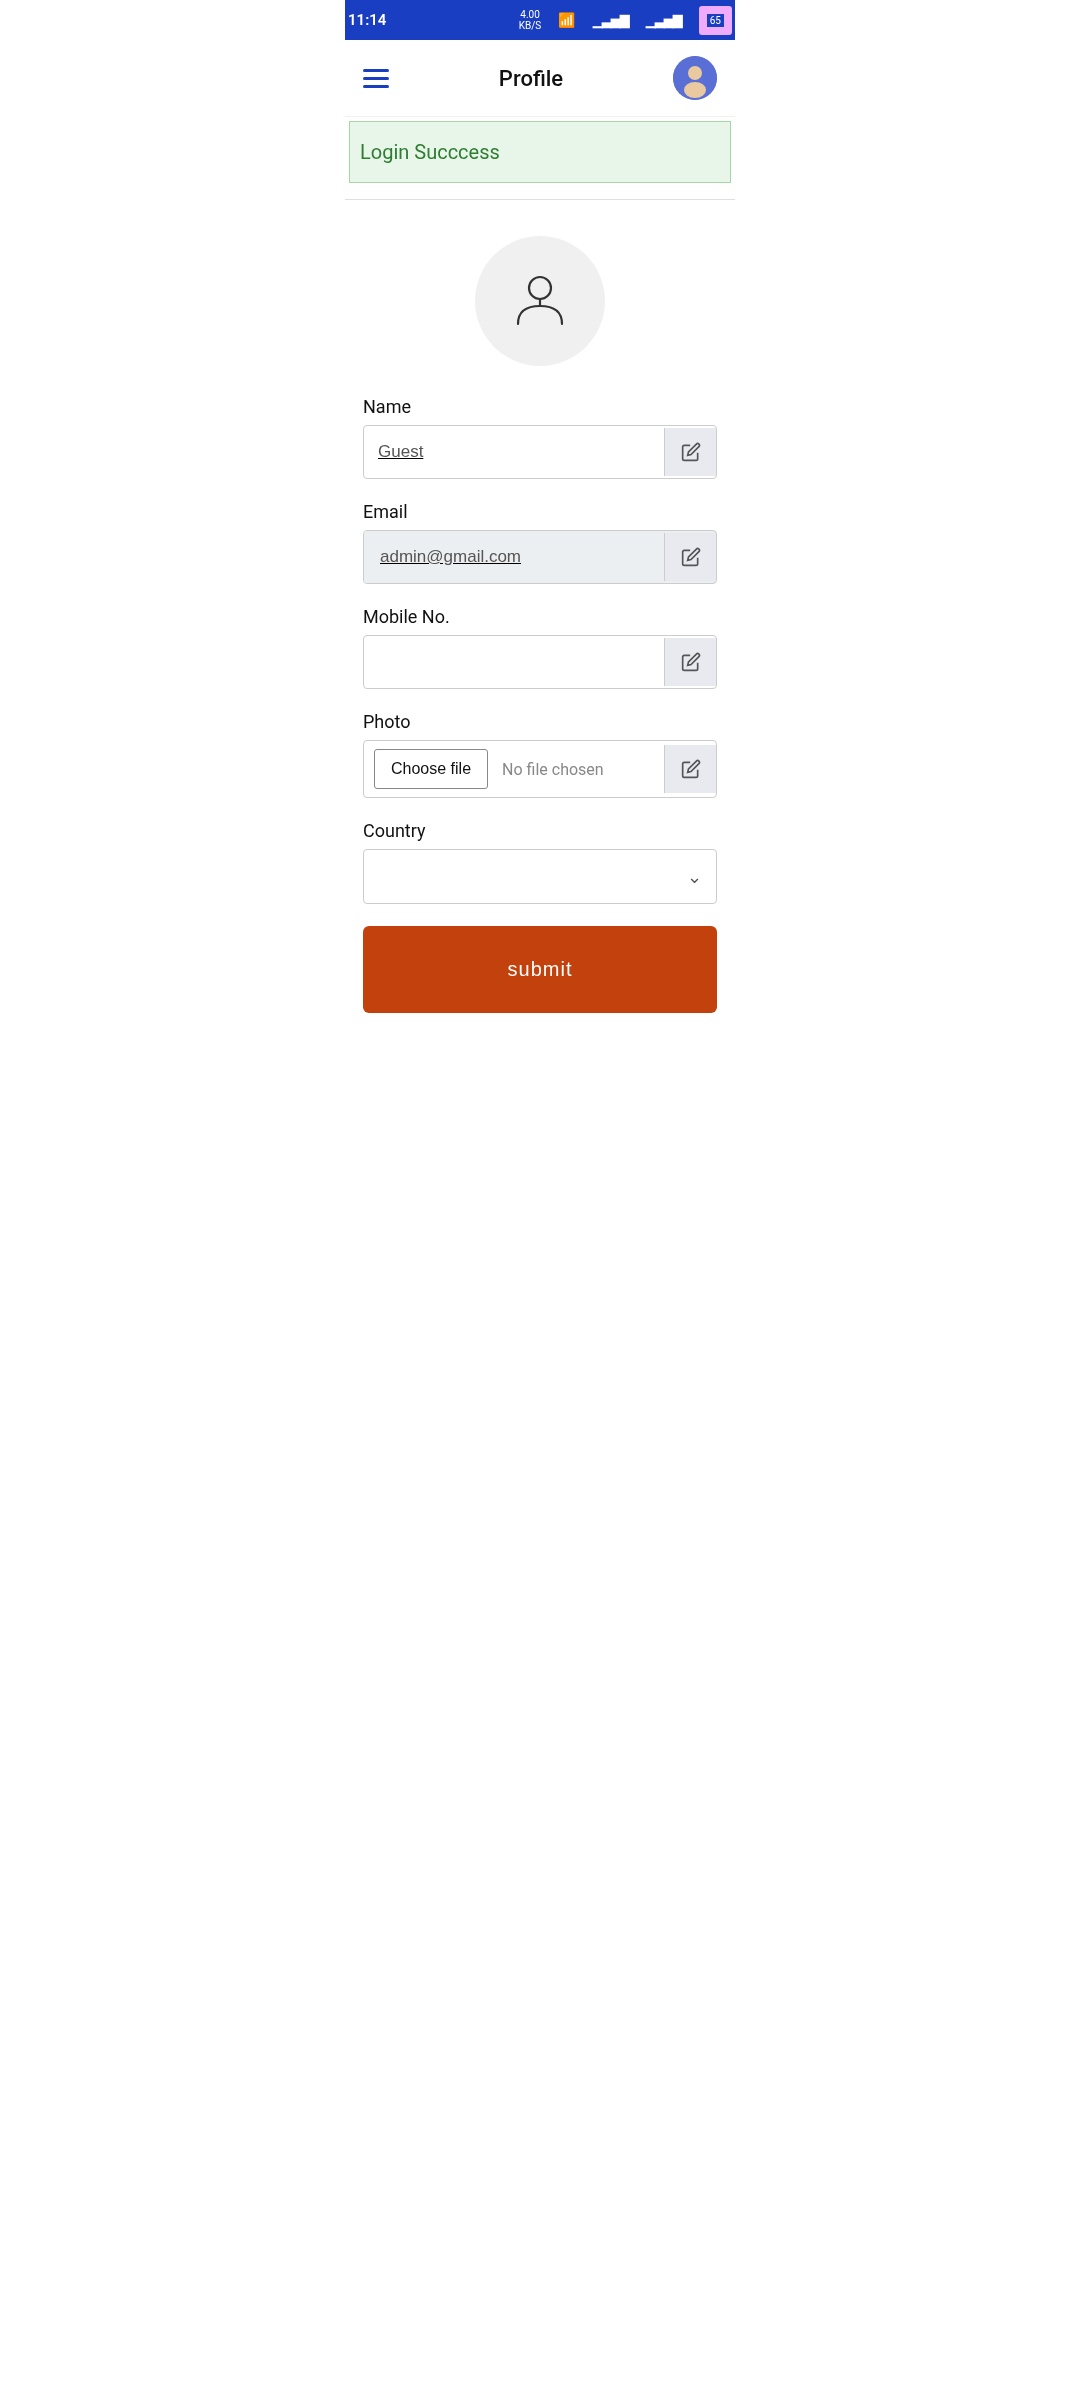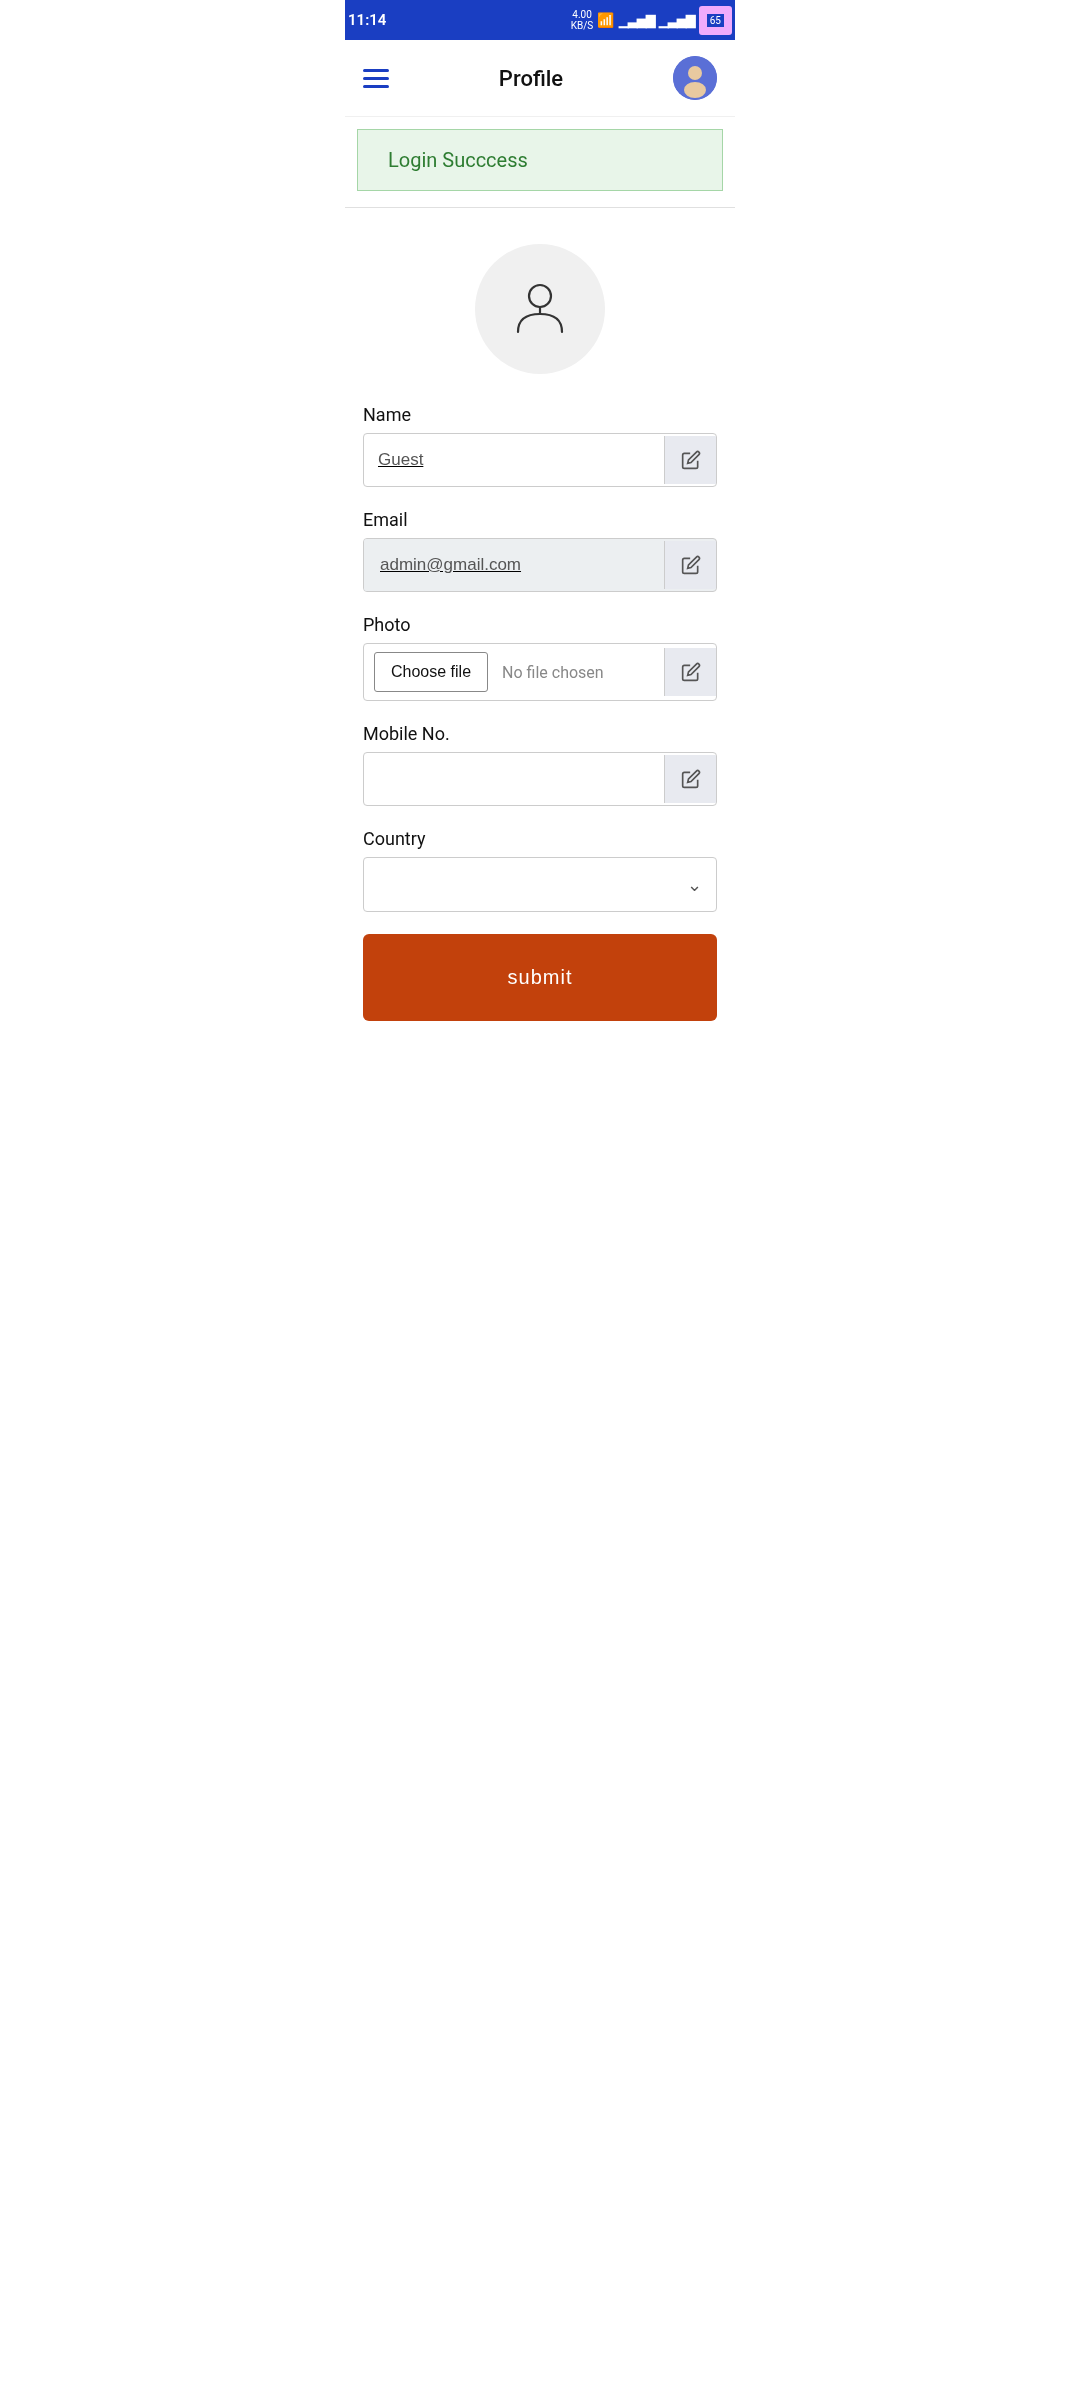--- a/index.html
+++ b/index.html
@@ -29,21 +29,21 @@
     }
 
     .status-time {
       font-size: 15px;
       font-weight: 600;
     }
 
     .status-icons {
       display: flex;
       align-items: center;
-      gap: 4px;
+      gap: 17px;
       font-size: 11px;
     }
 
     .battery-icon {
       border: 8px solid #f0abfc;
       border-radius: 3px;
       padding: 1px 3px;
       font-size: 10px;
       position: relative;
     }
@@ -87,22 +87,22 @@
       display: flex;
       align-items: center;
       justify-content: center;
       overflow: hidden;
     }
 
     
     .success-banner {
       background: #e8f5e9;
       border: 1px solid #a5d6a7;
-      padding: 18px 30px;
-      margin: 12px;
+      padding: 18px 10px;
+      margin: 4px;
     }
 
     .success-text {
       color: #2e7d32;
       font-size: 20px;
       font-weight: 400;
     }
 
     
     .divider {
@@ -325,20 +325,34 @@
         </svg>
       </button>
     </div>
   </div>
 
   
   <div class="form-group">
     <label class="form-label">Email</label>
     <div class="input-wrapper disabled-bg">
       <input class="form-input" type="email" style="background: rgb(236, 239, 241); padding-left: 16px;" value="admin@gmail.com">
+      <button class="edit-btn">
+        <svg class="pencil-svg" viewBox="0 0 24 24" fill="none" stroke="#555" stroke-width="2">
+          <path d="M11 4H4a2 2 0 00-2 2v14a2 2 0 002 2h14a2 2 0 002-2v-7"></path>
+          <path d="M18.5 2.5a2.121 2.121 0 013 3L12 15l-4 1 1-4 9.5-9.5z"></path>
+        </svg>
+      </button>
+    </div>
+  </div>
+
+  
+  <div class="form-group">
+    <label class="form-label">Mobile No.</label>
+    <div class="input-wrapper">
+      <input class="form-input" type="tel" style="">
       <button class="edit-btn">
         <svg class="pencil-svg" viewBox="0 0 24 24" fill="none" stroke="#555" stroke-width="2">
           <path d="M11 4H4a2 2 0 00-2 2v14a2 2 0 002 2h14a2 2 0 002-2v-7"></path>
           <path d="M18.5 2.5a2.121 2.121 0 013 3L12 15l-4 1 1-4 9.5-9.5z"></path>
         </svg>
       </button>
     </div>
   </div>
 
   
@@ -351,34 +365,20 @@
         <svg class="pencil-svg" viewBox="0 0 24 24" fill="none" stroke="#555" stroke-width="2">
           <path d="M11 4H4a2 2 0 00-2 2v14a2 2 0 002 2h14a2 2 0 002-2v-7"></path>
           <path d="M18.5 2.5a2.121 2.121 0 013 3L12 15l-4 1 1-4 9.5-9.5z"></path>
         </svg>
       </button>
     </div>
   </div>
 
   
   <div class="form-group">
-    <label class="form-label">Mobile No.</label>
-    <div class="input-wrapper">
-      <input class="form-input" type="tel" style="">
-      <button class="edit-btn">
-        <svg class="pencil-svg" viewBox="0 0 24 24" fill="none" stroke="#555" stroke-width="2">
-          <path d="M11 4H4a2 2 0 00-2 2v14a2 2 0 002 2h14a2 2 0 002-2v-7"></path>
-          <path d="M18.5 2.5a2.121 2.121 0 013 3L12 15l-4 1 1-4 9.5-9.5z"></path>
-        </svg>
-      </button>
-    </div>
-  </div>
-
-  
-  <div class="form-group">
     <label class="form-label">Country</label>
     <div class="select-wrapper">
       <span class="select-text"></span>
       <span class="chevron-down">⌄</span>
     </div>
   </div>
 
   
   <button class="submit-btn">submit</button>
 

